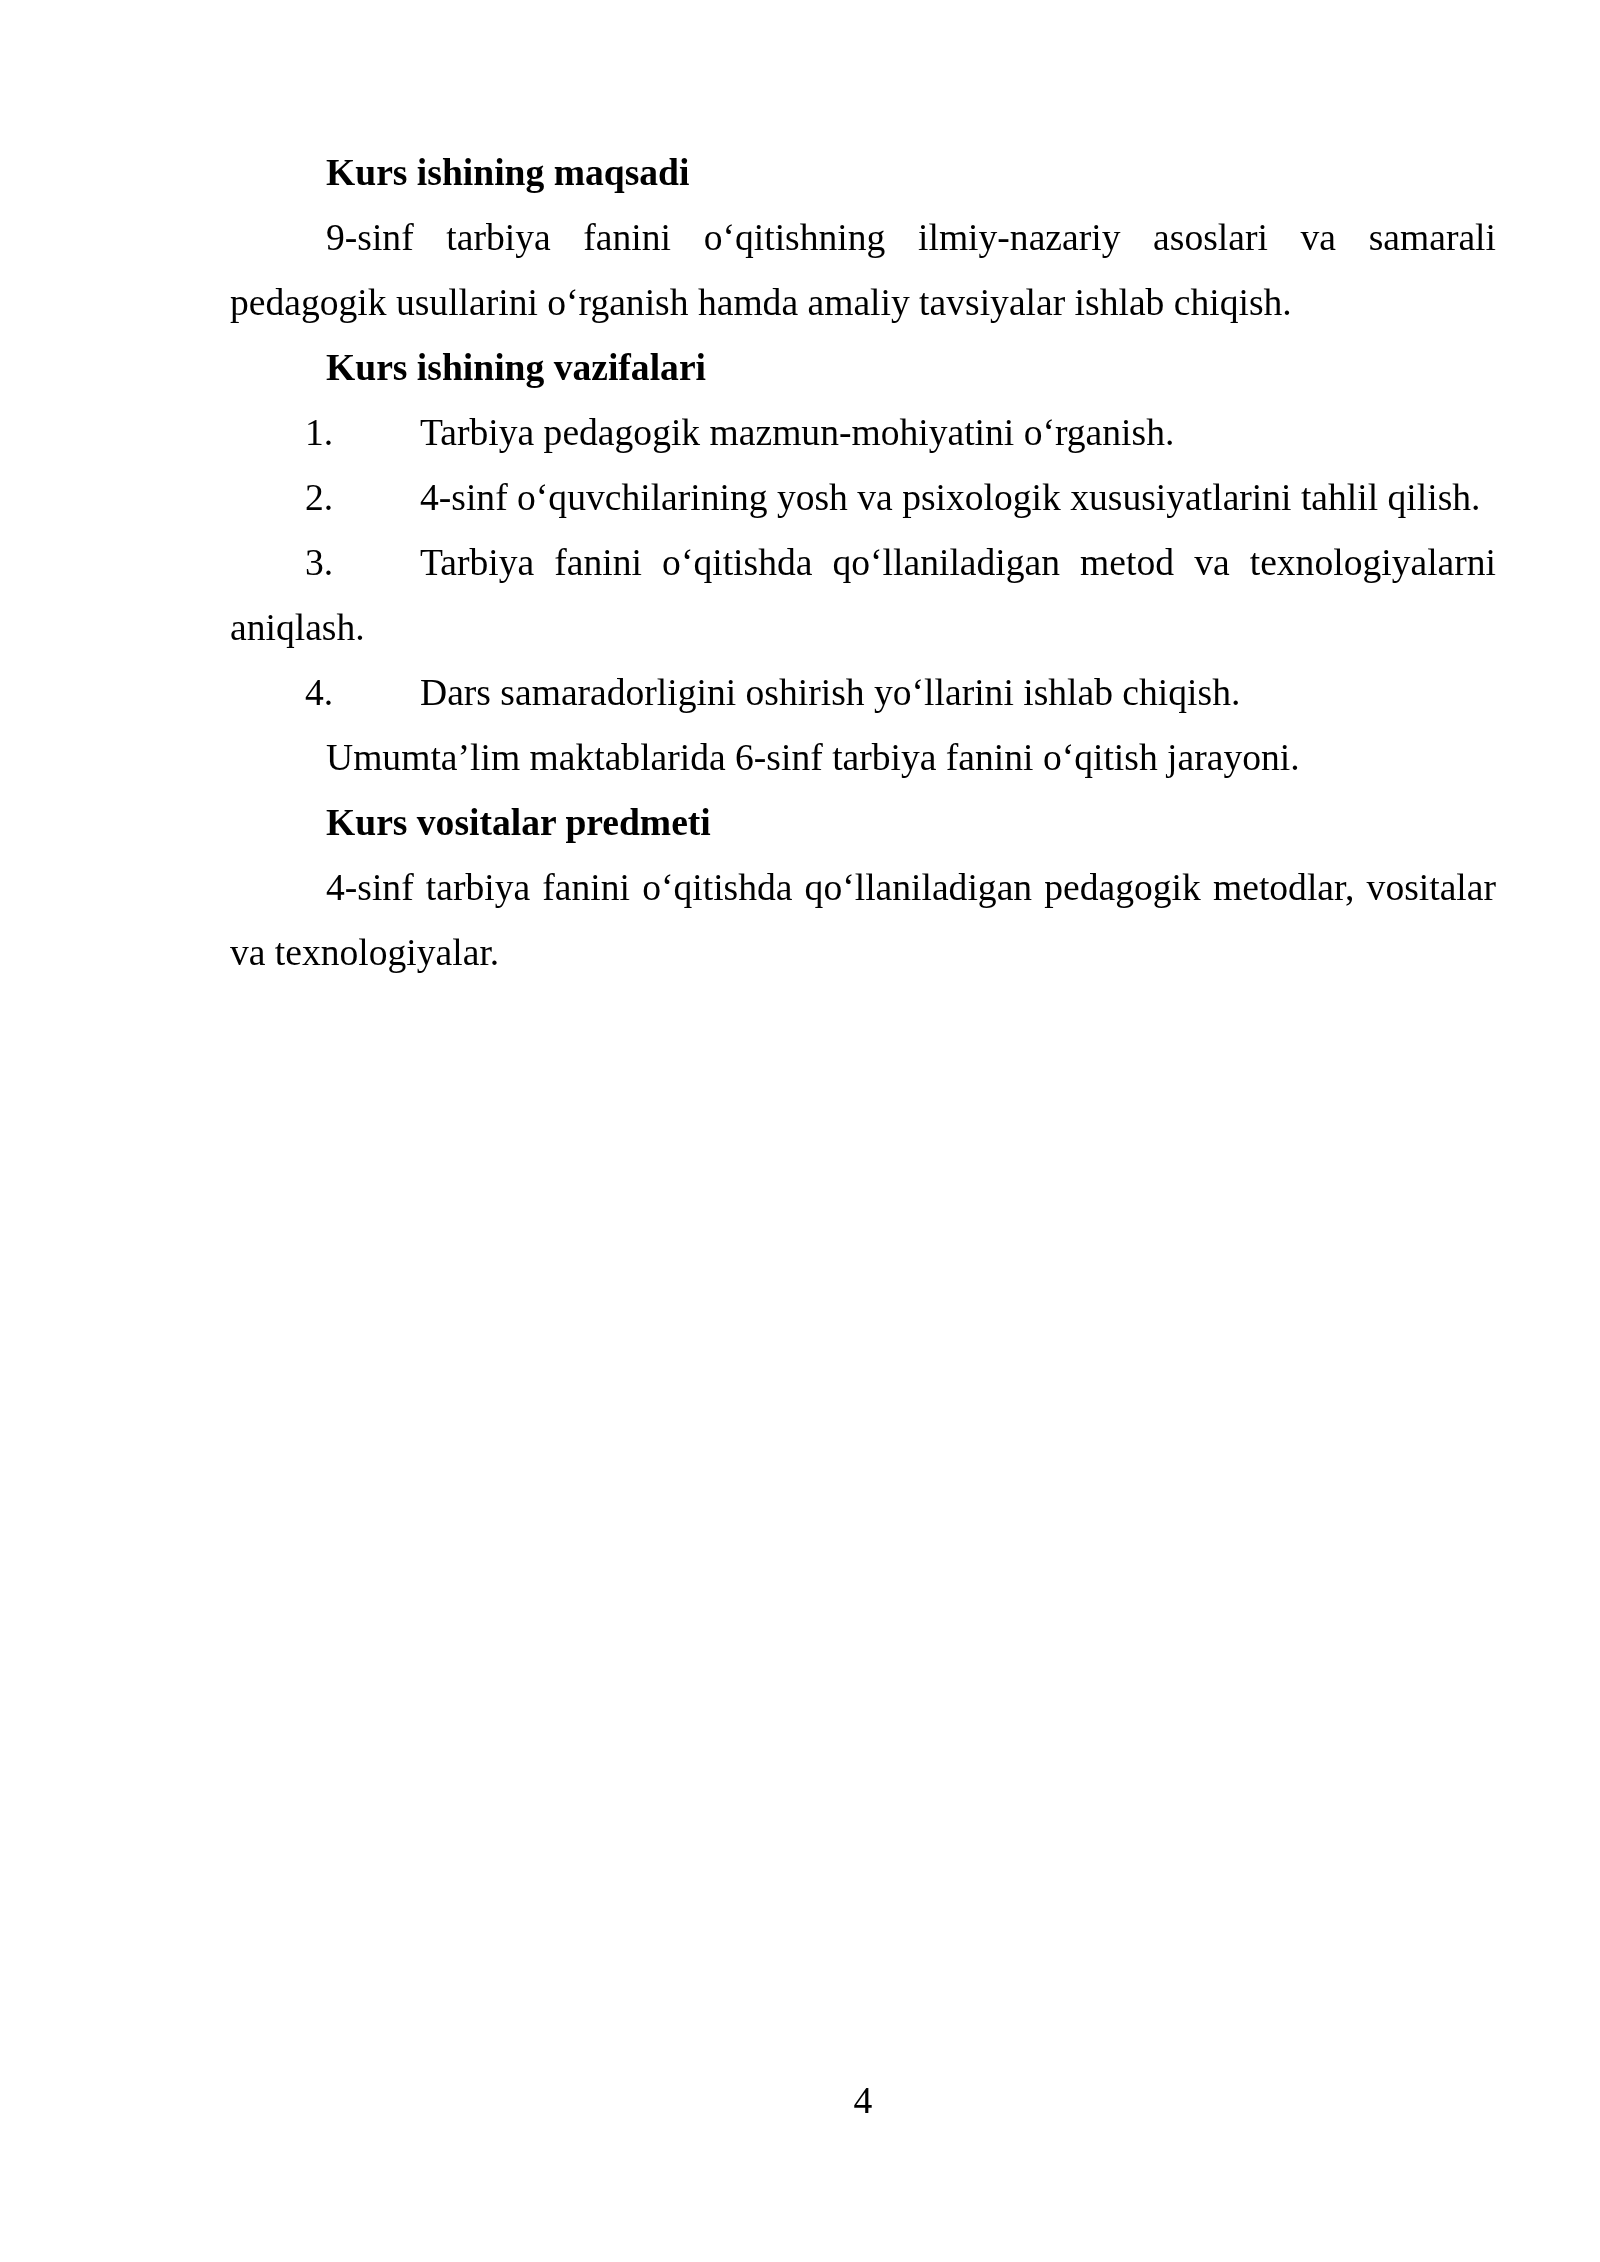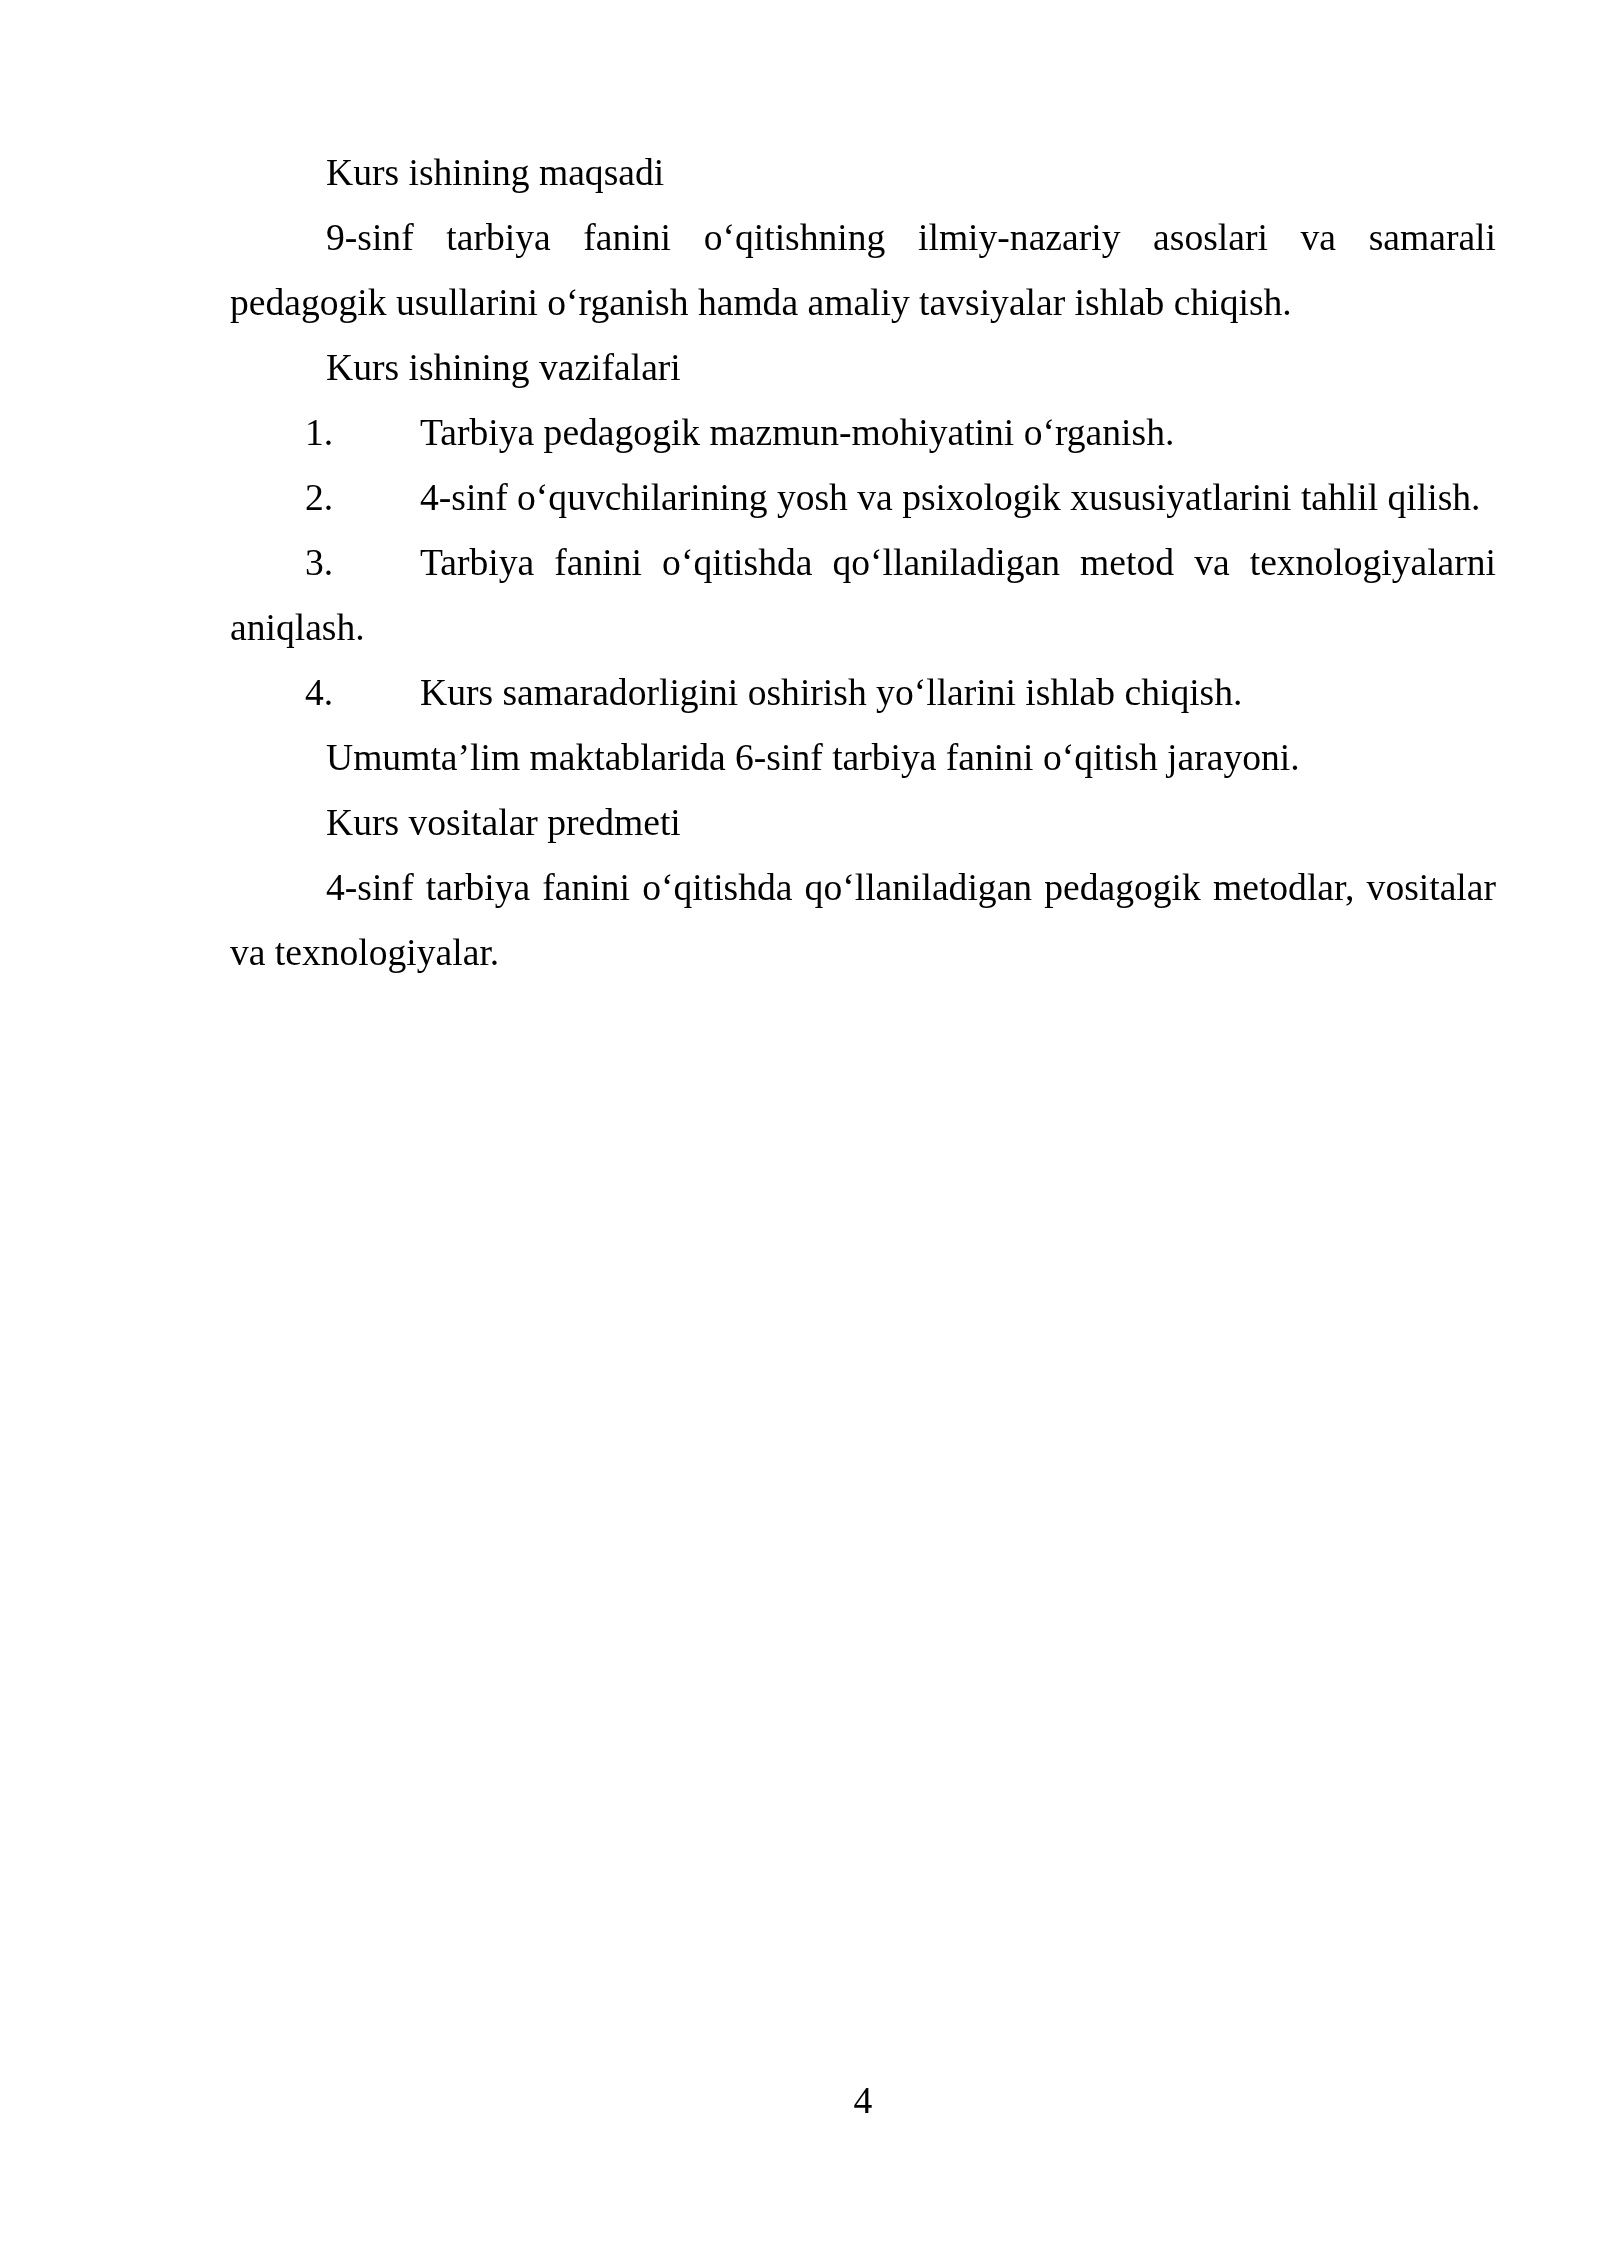--- a/index.html
+++ b/index.html
@@ -21,21 +21,21 @@
     top: 140px;
     width: 1266px;
   }
   .line-block {
     font-size: 37.6px;
     line-height: 65px;
     margin: 0;
     text-align: justify;
   }
   .heading {
-    font-weight: normal;
+    font-weight: bold;
     text-indent: 96px;
   }
   .para {
     text-indent: 96px;
   }
   .list-item {
     position: relative;
     text-indent: 190px;
   }
   .list-num {
@@ -71,21 +71,21 @@
   <div class="line-block list-item">
     <span class="list-num">2.</span>
     <span>4-sinf o‘quvchilarining yosh va psixologik xususiyatlarini tahlil qilish.</span>
   </div>
   <div class="line-block list-item">
     <span class="list-num">3.</span>
     <span>Tarbiya fanini o‘qitishda qo‘llaniladigan metod va texnologiyalarni aniqlash.</span>
   </div>
   <div class="line-block list-item">
     <span class="list-num">4.</span>
-    <span>Kurs samaradorligini oshirish yo‘llarini ishlab chiqish.</span>
+    <span>Dars samaradorligini oshirish yo‘llarini ishlab chiqish.</span>
   </div>
 
   <p class="line-block para">Umumta’lim maktablarida 6-sinf tarbiya fanini o‘qitish jarayoni.</p>
 
   <p class="line-block heading">Kurs vositalar predmeti</p>
   <p class="line-block para">4-sinf tarbiya fanini o‘qitishda qo‘llaniladigan pedagogik metodlar, vositalar va texnologiyalar.</p>
 
 </div>
 
 <div class="page-number">4</div>

